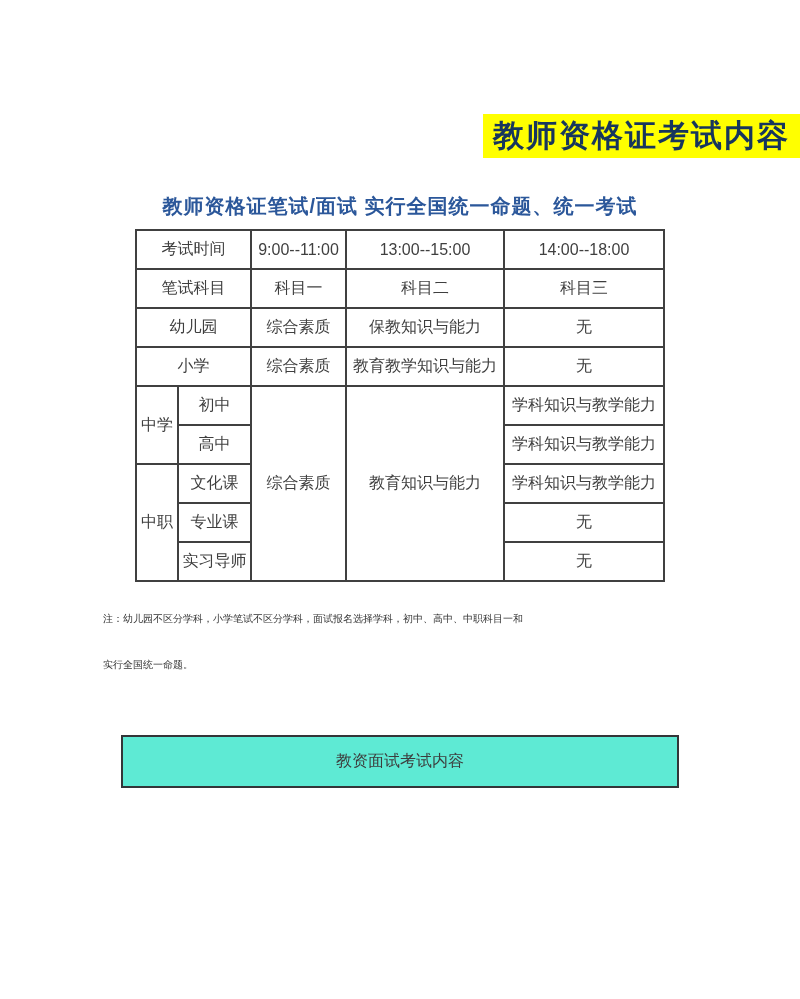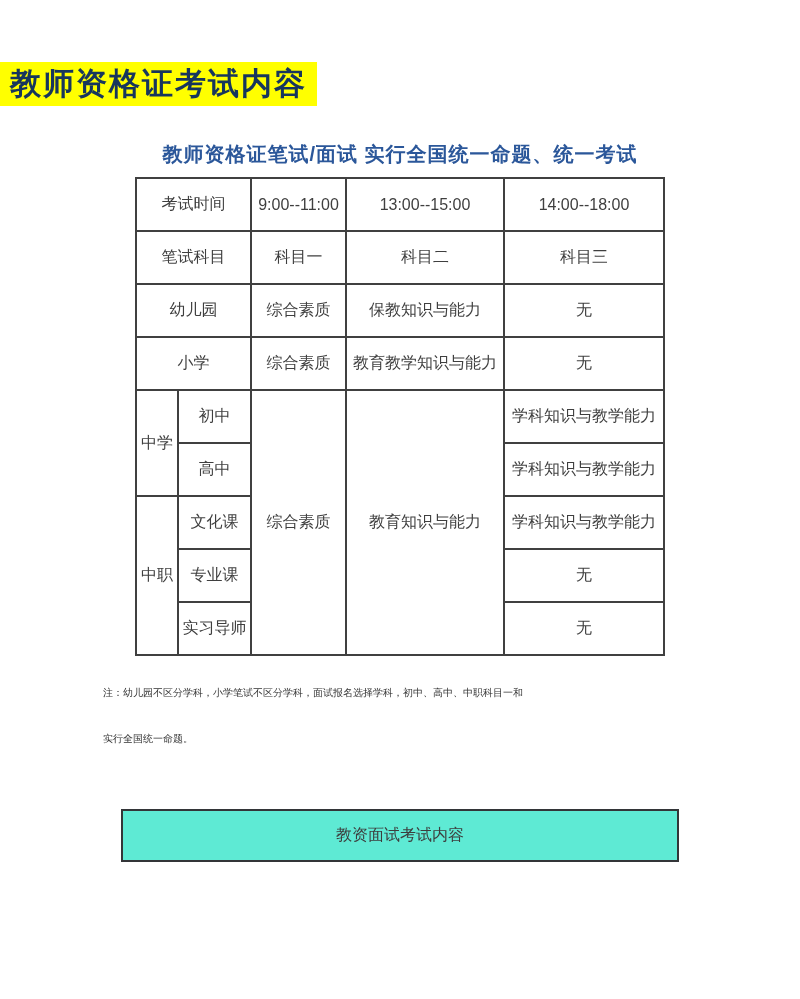--- a/index.html
+++ b/index.html
@@ -7,21 +7,21 @@
   body {
     width: 800px;
     height: 999px;
     font-family: "Liberation Sans", "DejaVu Sans", sans-serif;
     color: #3f3f3f;
     overflow: hidden;
   }
   .page { width: 800px; height: 999px; position: relative; }
 
   
-  .title-wrap { padding-top: 62px; text-align: left; }
+  .title-wrap { padding-top: 114px; text-align: right; }
   .title-highlight {
     display: inline-block;
     background: #ffff00;
     color: #17365d;
     font-family: "Liberation Serif", "DejaVu Serif", serif;
     font-weight: bold;
     font-size: 31px;
     line-height: 1.0;
     padding: 6px 10px 7px 10px;
     letter-spacing: 2px;
@@ -42,21 +42,21 @@
   .exam-table {
     margin: 9px auto 0 auto;
     width: 528px;
   }
   .exam-table td {
     border: 2px solid #404040;
     text-align: center;
     vertical-align: middle;
     font-size: 16px;
     color: #3f3f3f;
-    height: 53px;
+    height: 39px;
     padding: 0 2px;
     overflow: hidden;
     white-space: nowrap;
   }
 
   
   .note {
     margin: 14px 0 0 103px;
     width: 640px;
     font-size: 10px;

